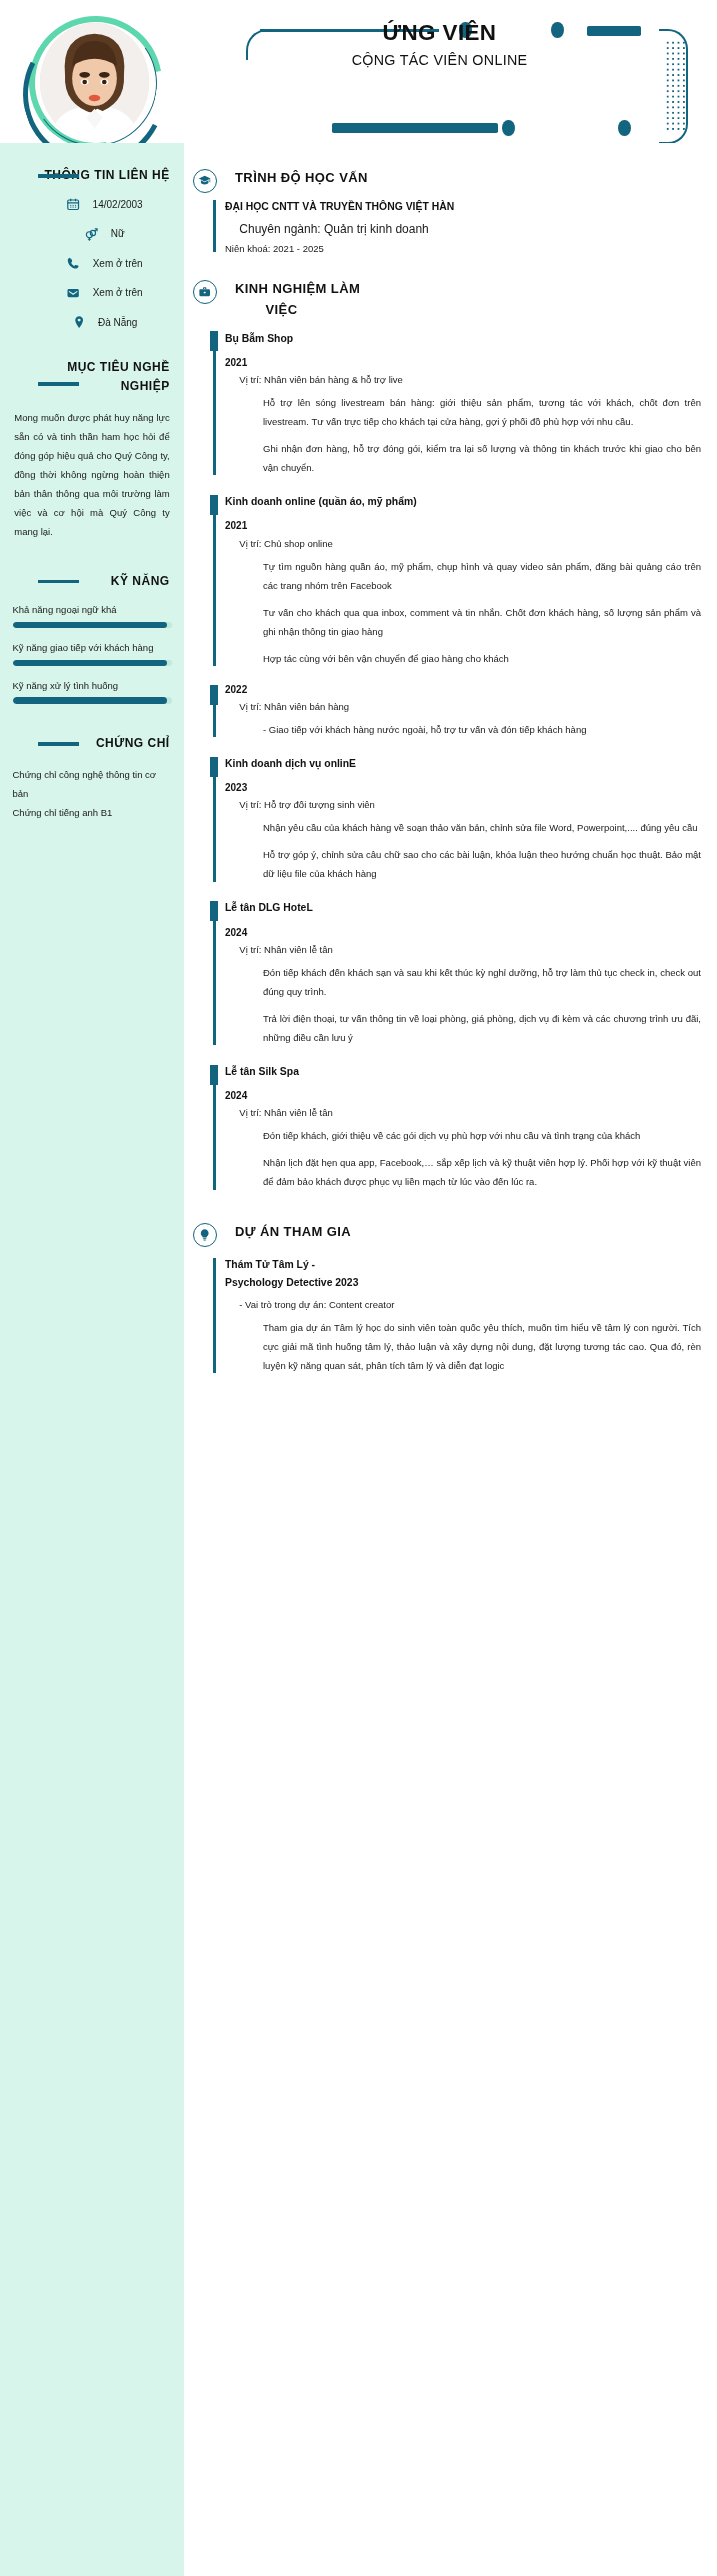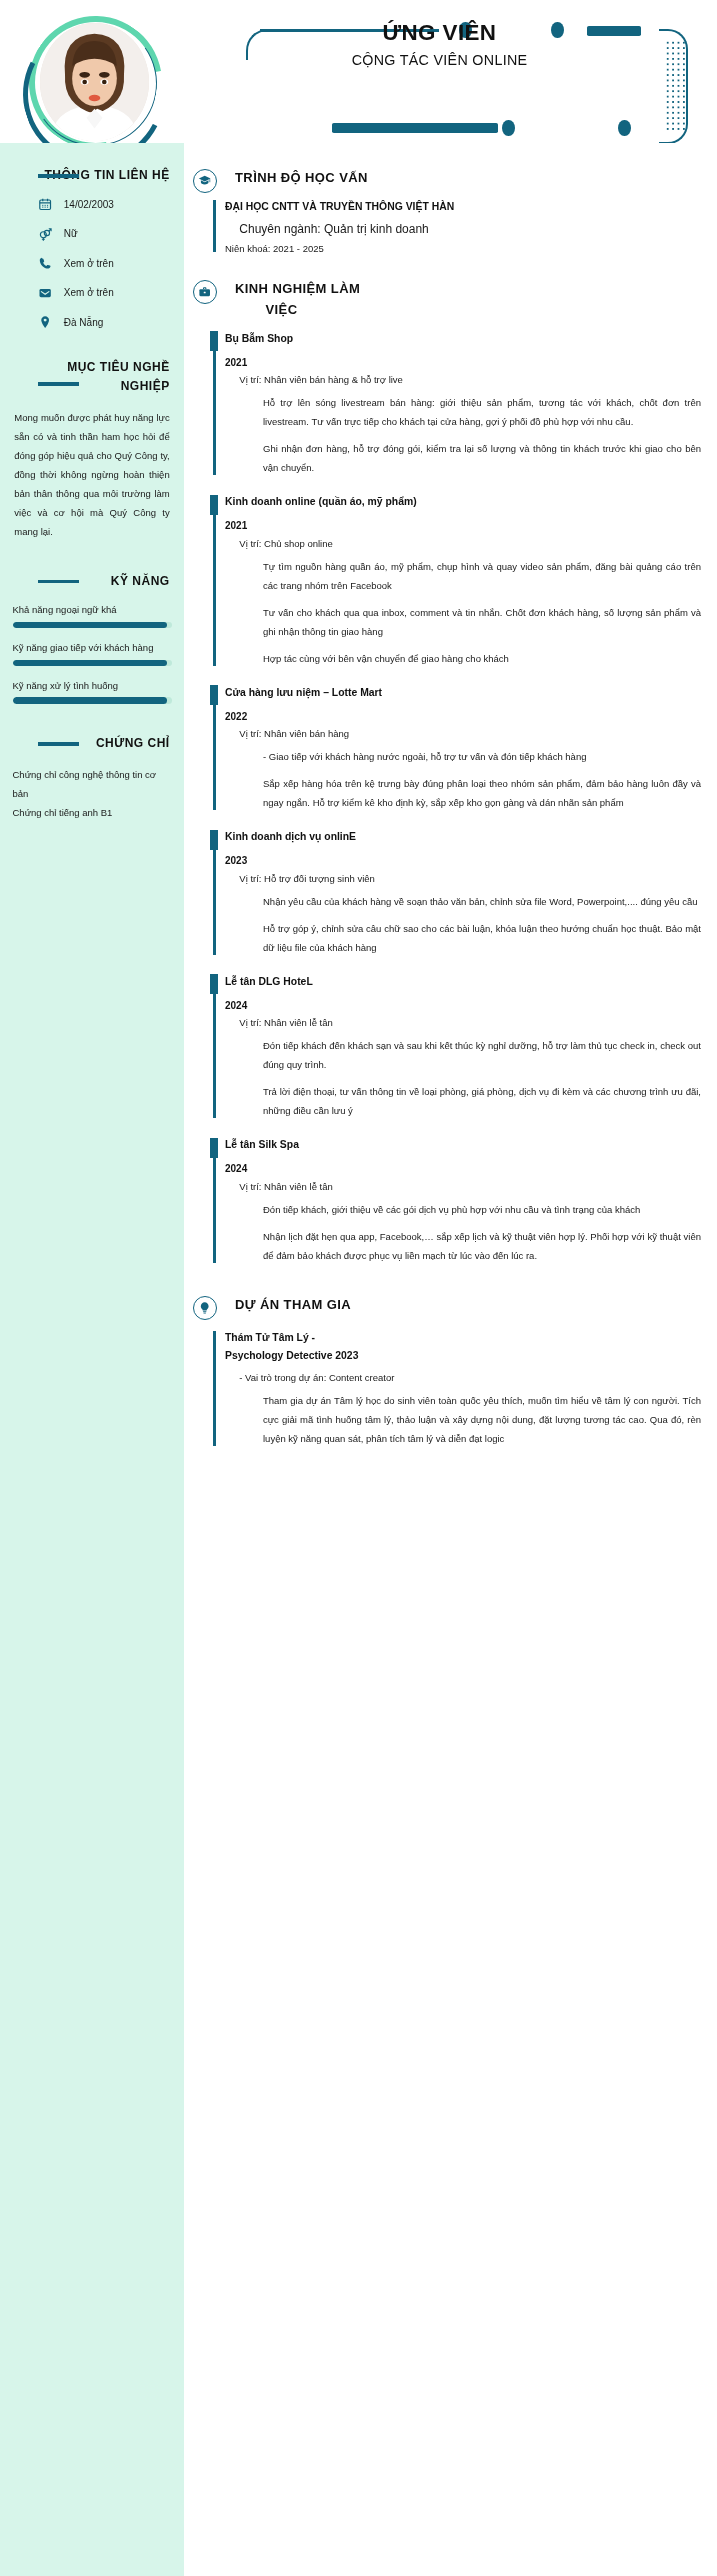--- a/index.html
+++ b/index.html
@@ -130,20 +130,21 @@
   }
   .sb-rule.low { top: 24px; }
 
   .contact-list { margin-top: 12.5px; }
   .contact-row {
     display: flex;
     align-items: center;
     gap: 12px;
     margin-bottom: 15.2px;
     padding-left: 25px;
+    justify-content: center;
   }
   .contact-row .ic { width: 14.3px; height: 14.3px; flex: 0 0 14.3px; color: #12647f; }
   .contact-row .tx { font-size: 10px; color: #1a1a1a; }
 
   .objective {
     margin-top: 12.5px;
     font-size: 9.5px;
     line-height: 2.0;
     color: #1a1a1a;
     text-align: justify;
@@ -435,25 +436,23 @@
       <div class="entry nub" style="margin-top:16px;">
         <h4>Kinh doanh online (quần áo, mỹ phẩm)</h4>
         <div class="year">2021</div>
         <div class="role">Vị trí: Chủ shop online</div>
         <p>Tự tìm nguồn hàng quần áo, mỹ phẩm, chụp hình và quay video sản phẩm, đăng bài quảng cáo trên các trang nhóm trên Facebook</p>
         <p>Tư vấn cho khách qua qua inbox, comment và tin nhắn. Chốt đơn khách hàng, số lượng sản phẩm và ghi nhận thông tin giao hàng</p>
         <p>Hợp tác cùng với bên vận chuyển để giao hàng cho khách</p>
       </div>
 
       <div class="entry nub" style="margin-top:16px;">
-        <h4>Cửa hàng lưu niệm – Lotte Mart</h4>
         <div class="year">2022</div>
         <div class="role">Vị trí: Nhân viên bán hàng</div>
         <p>- Giao tiếp với khách hàng nước ngoài, hỗ trợ tư vấn và đón tiếp khách hàng</p>
-        <p>Sắp xếp hàng hóa trên kệ trưng bày đúng phân loại theo nhóm sản phẩm, đảm bảo hàng luôn đầy và ngay ngắn. Hỗ trợ kiểm kê kho định kỳ, sắp xếp kho gọn gàng và dán nhãn sản phẩm</p>
       </div>
 
       <div class="entry nub" style="margin-top:16px;">
         <h4>Kinh doanh dịch vụ onlinE</h4>
         <div class="year">2023</div>
         <div class="role">Vị trí: Hỗ trợ đối tượng sinh viên</div>
         <p>Nhận yêu cầu của khách hàng về soạn thảo văn bản, chỉnh sửa file Word, Powerpoint,.... đúng yêu cầu</p>
         <p>Hỗ trợ góp ý, chỉnh sửa câu chữ sao cho các bài luận, khóa luận theo hướng chuẩn học thuật. Bảo mật dữ liệu file của khách hàng</p>
       </div>
 

